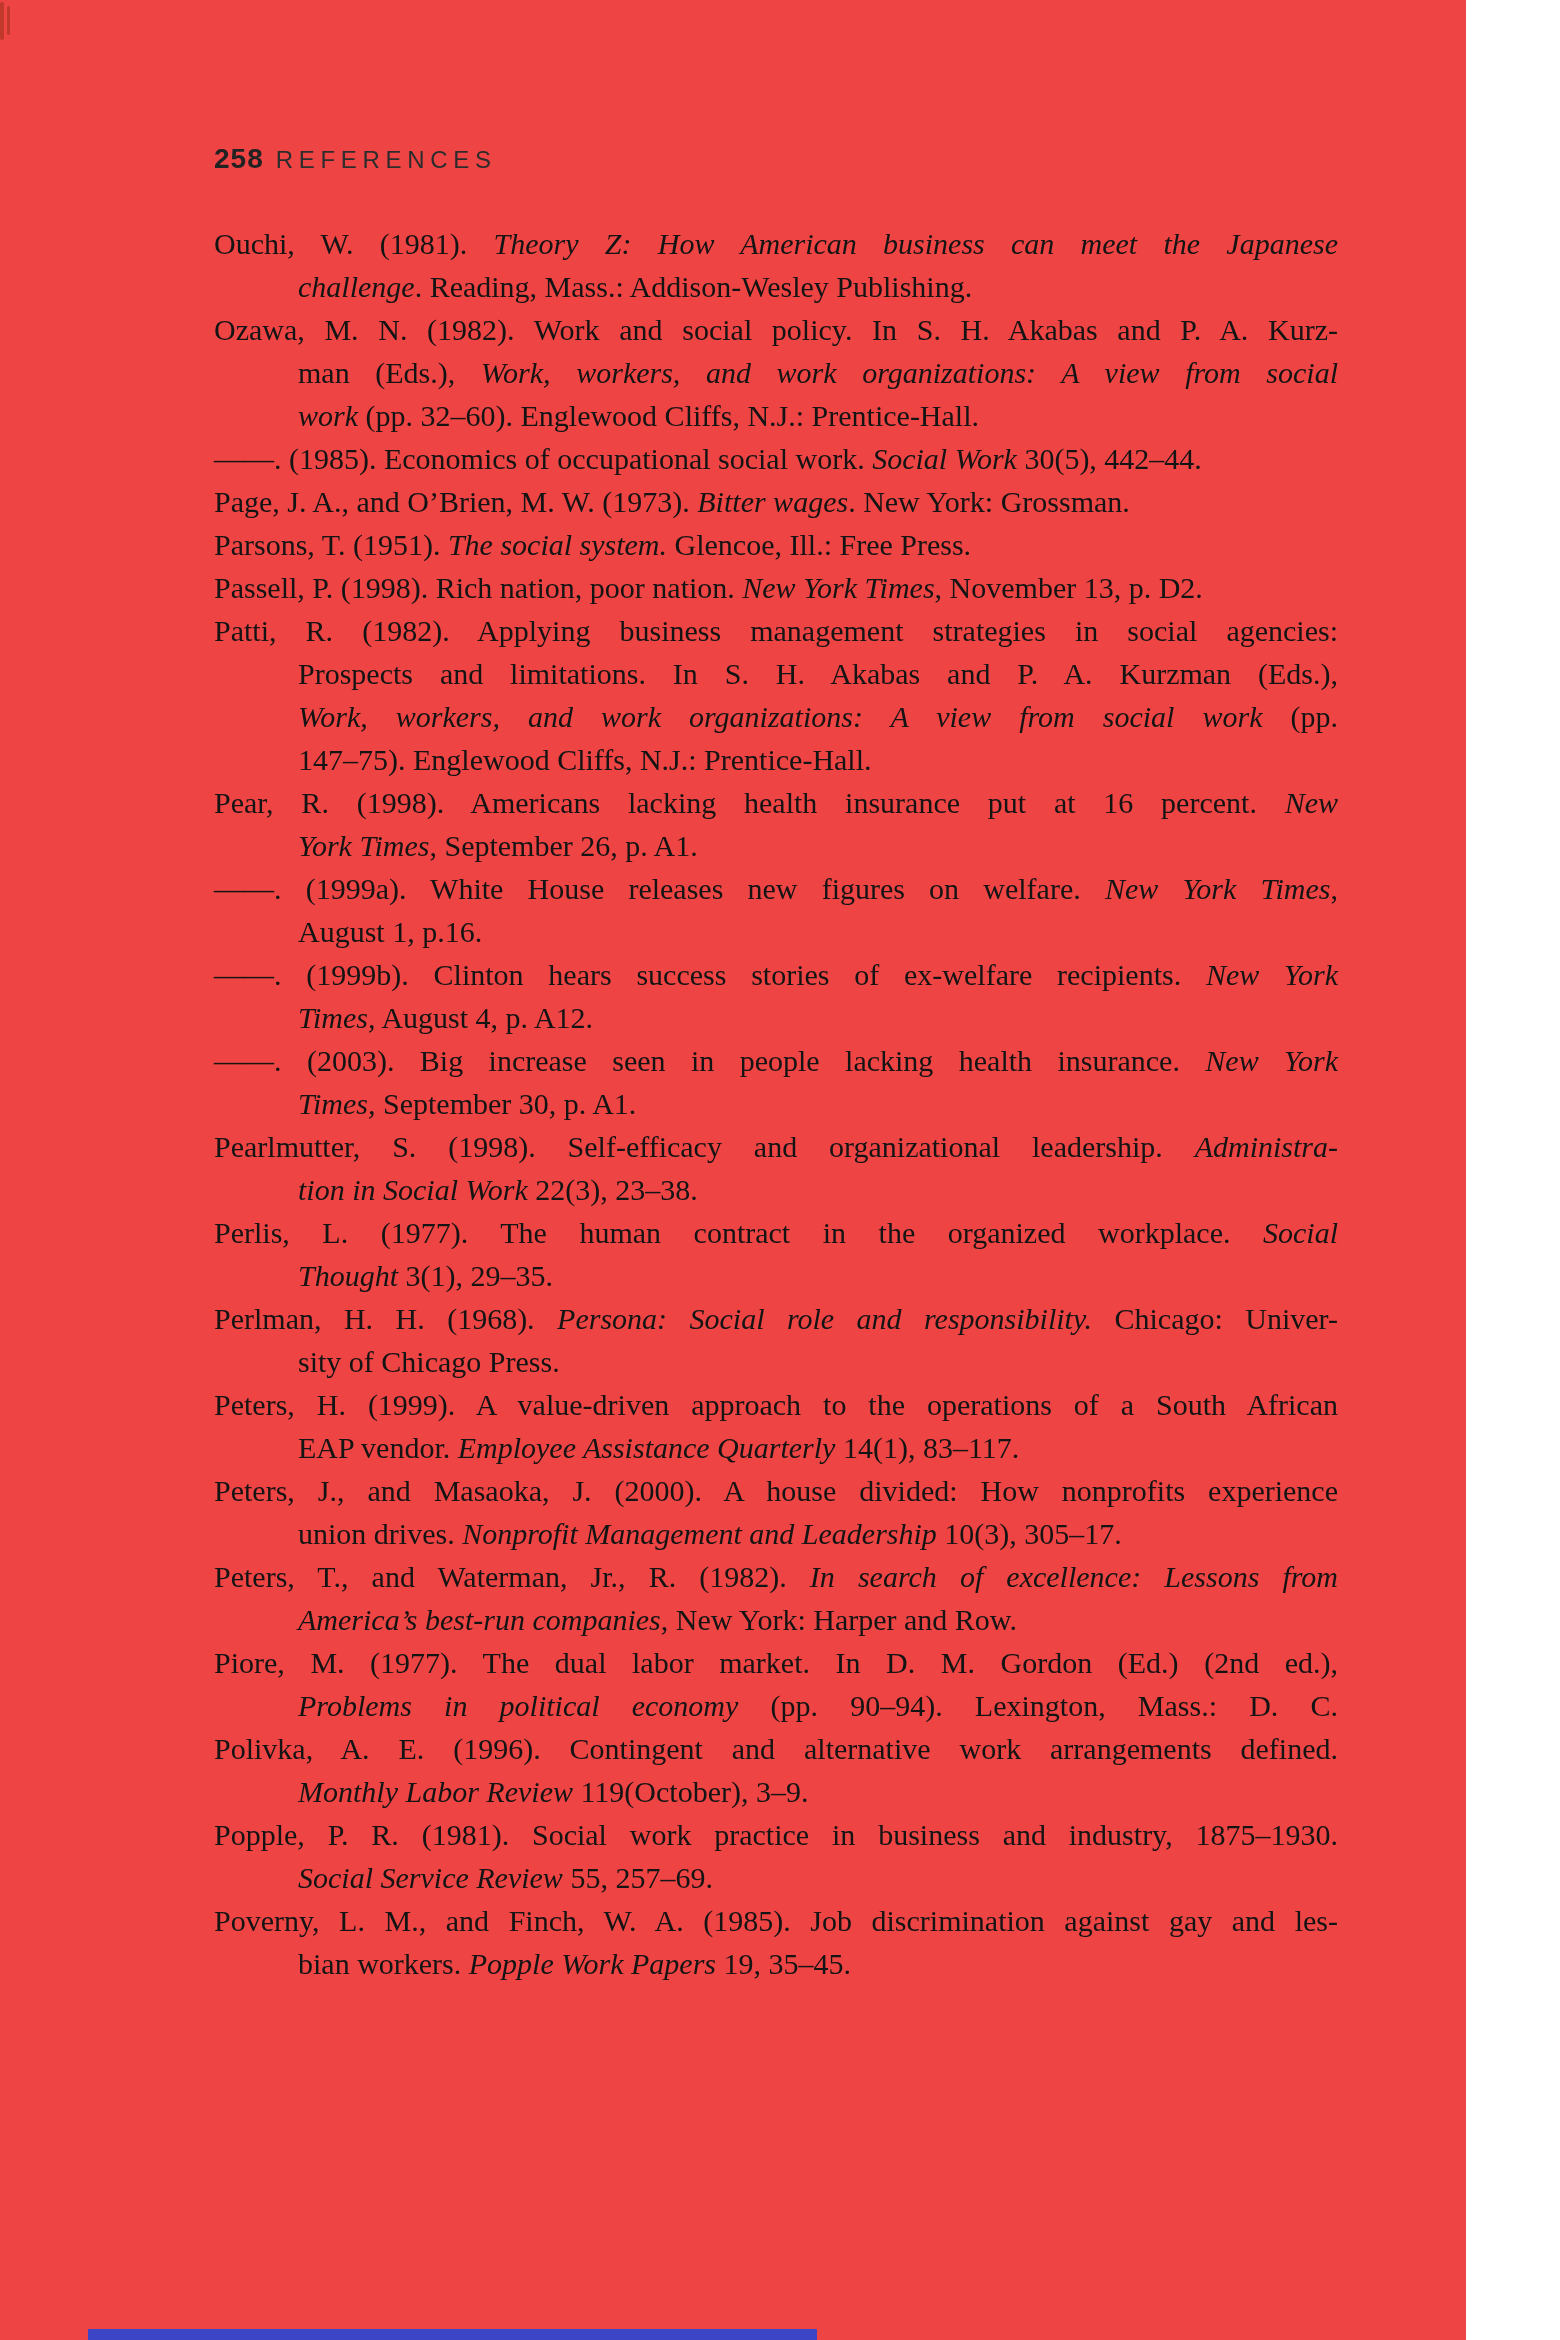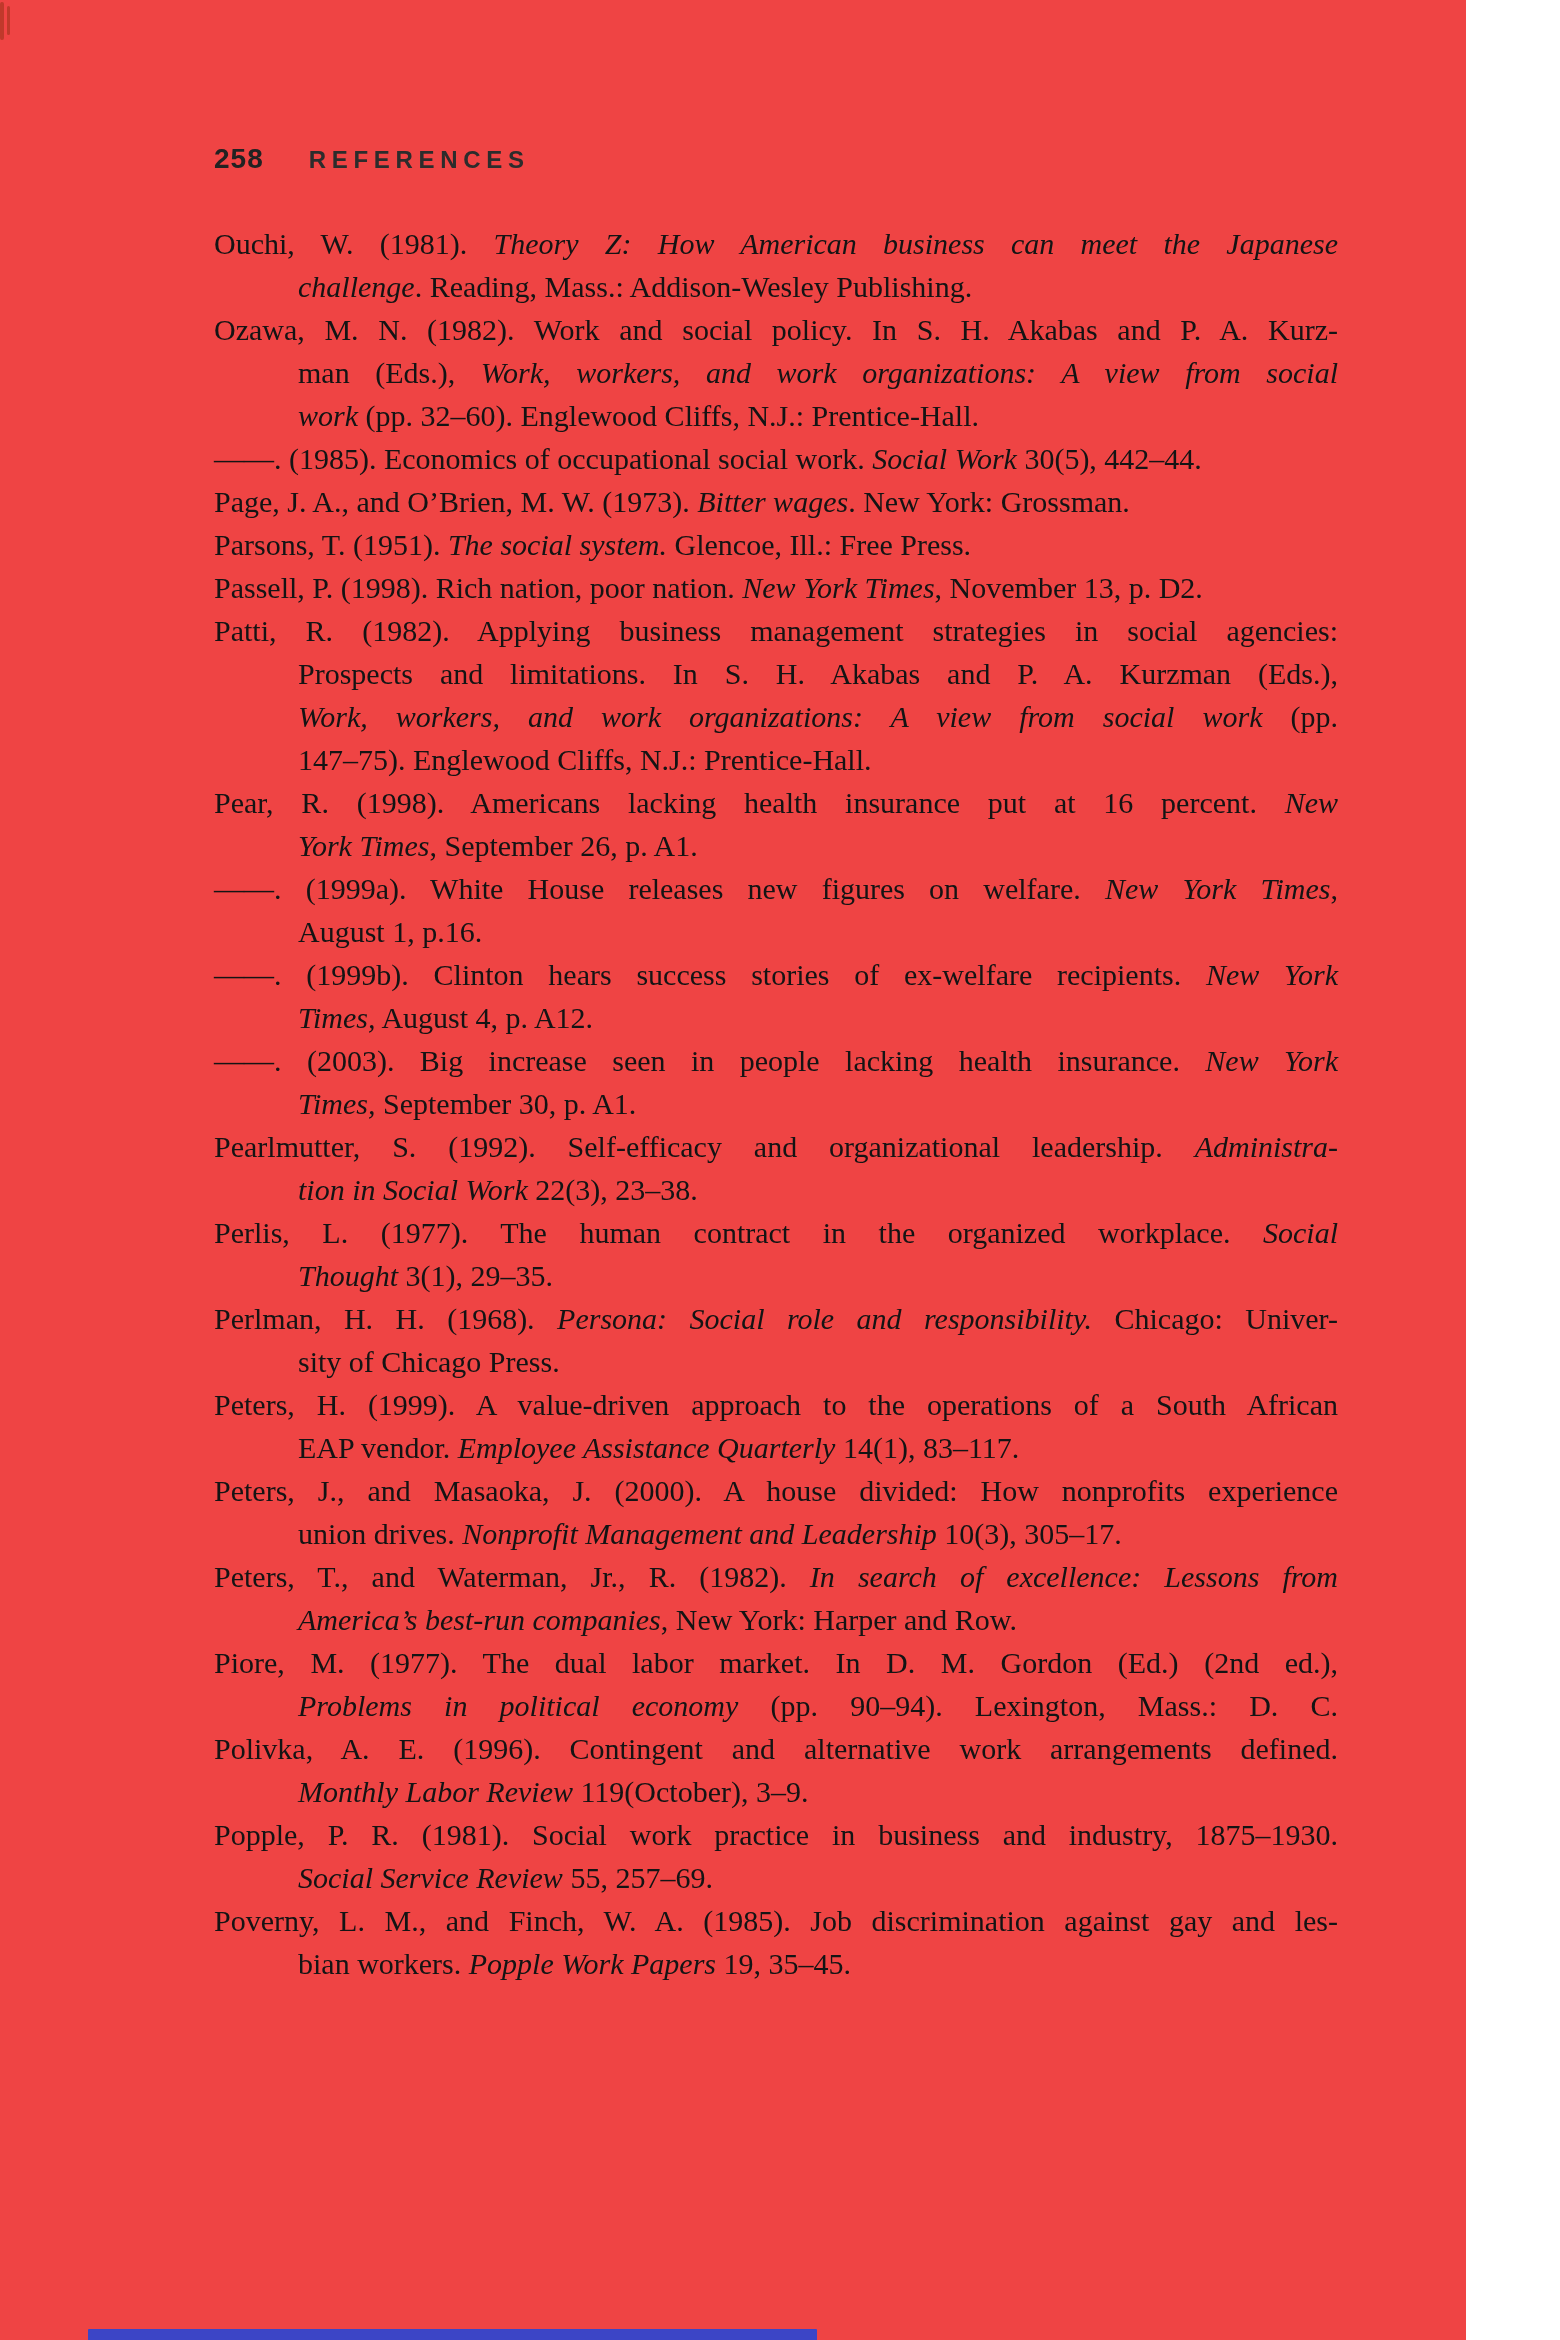--- a/index.html
+++ b/index.html
@@ -24,23 +24,23 @@
     align-items: baseline;
     font-family: "Liberation Sans", sans-serif;
     color: #222222;
   }
   .page-number {
     font-size: 28px;
     font-weight: 700;
     letter-spacing: 1px;
   }
   .head-title {
-    margin-left: 45px;
+    margin-left: 12px;
     font-size: 24px;
-    font-weight: 700;
+    font-weight: 400;
     letter-spacing: 5.7px;
     color: #2c2c2c;
   }
   .refs {
     position: absolute;
     left: 214px;
     top: 222px;
     width: 1124px;
     font-size: 30px;
     line-height: 43px;
@@ -132,21 +132,21 @@
       </div>
       <div class="entry">
         <div class="line just"><span>——. (1999b). Clinton hears success stories of ex-welfare recipients. </span><em>New York</em></div>
         <div class="line indent"><em>Times,</em><span> August 4, p. A12.</span></div>
       </div>
       <div class="entry">
         <div class="line just"><span>——. (2003). Big increase seen in people lacking health insurance. </span><em>New York</em></div>
         <div class="line indent"><em>Times,</em><span> September 30, p. A1.</span></div>
       </div>
       <div class="entry">
-        <div class="line just"><span>Pearlmutter, S. (1992). Self-efficacy and organizational leadership. </span><em>Administra-</em></div>
+        <div class="line just"><span>Pearlmutter, S. (1998). Self-efficacy and organizational leadership. </span><em>Administra-</em></div>
         <div class="line indent"><em>tion in Social Work</em><span> 22(3), 23–38.</span></div>
       </div>
       <div class="entry">
         <div class="line just"><span>Perlis, L. (1977). The human contract in the organized workplace. </span><em>Social</em></div>
         <div class="line indent"><em>Thought</em><span> 3(1), 29–35.</span></div>
       </div>
       <div class="entry">
         <div class="line just"><span>Perlman, H. H. (1968). </span><em>Persona: Social role and responsibility.</em><span> Chicago: Univer-</span></div>
         <div class="line indent"><span>sity of Chicago Press.</span></div>
       </div>

